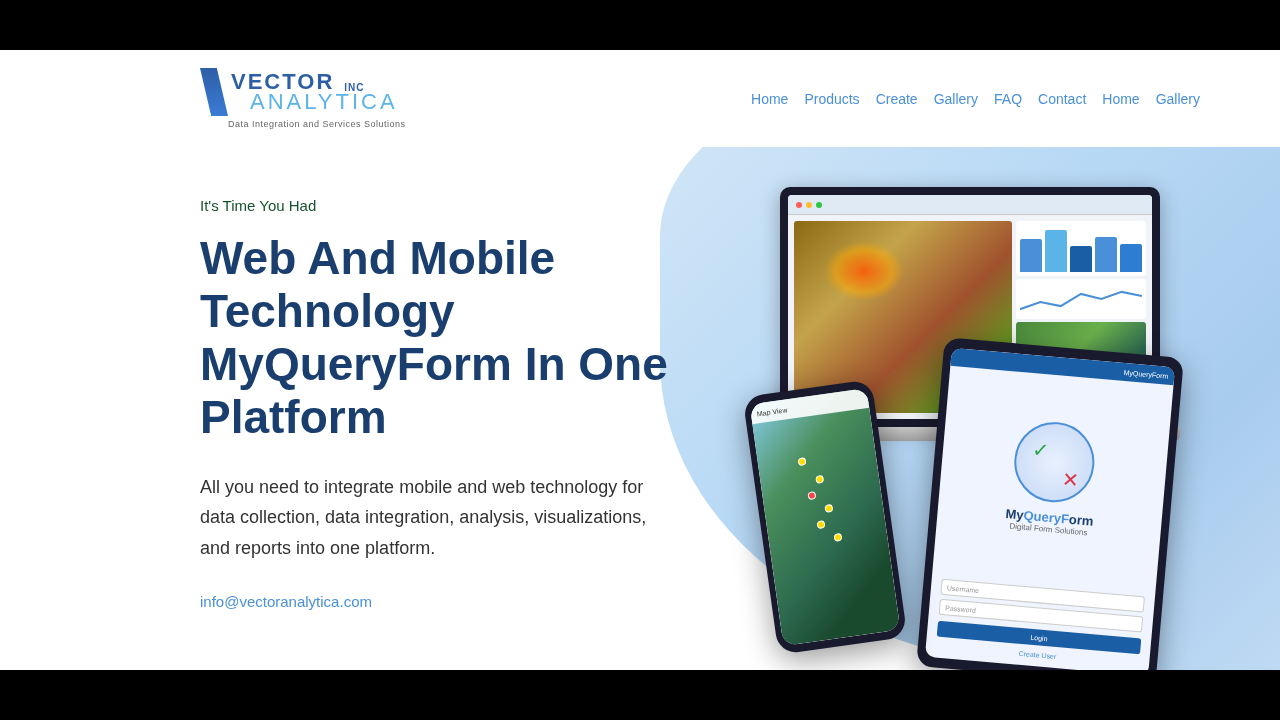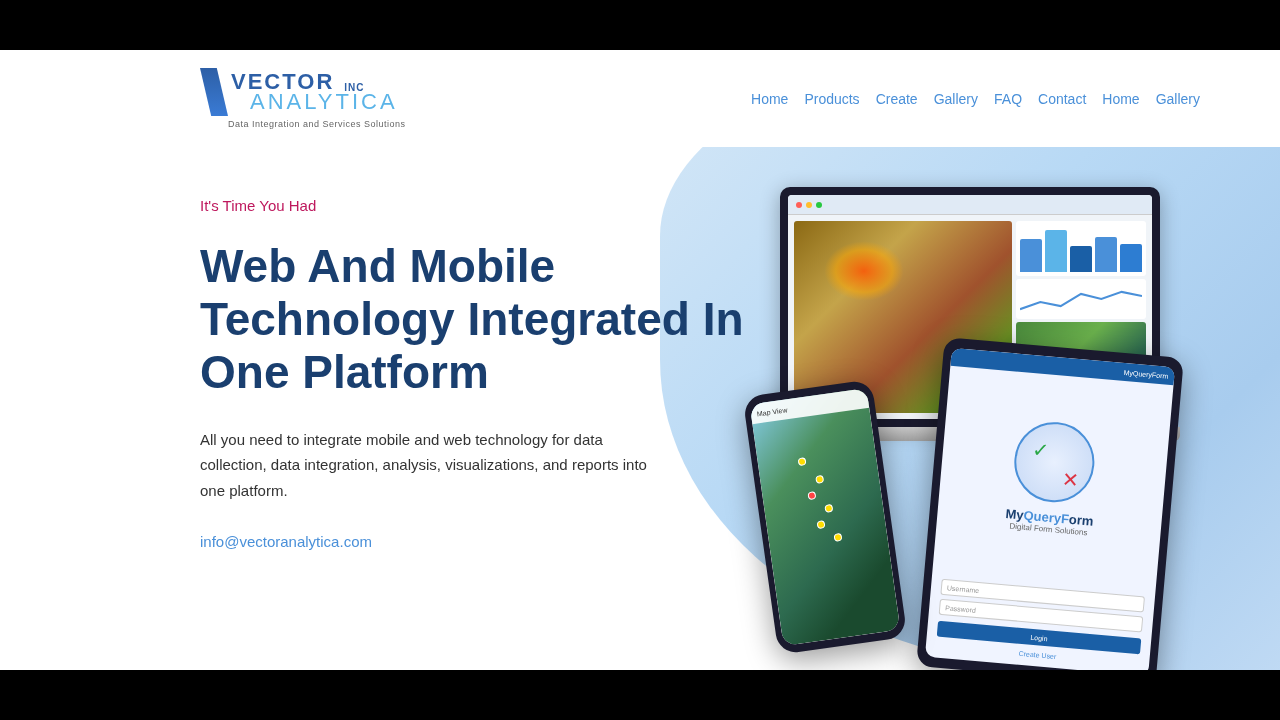--- a/index.html
+++ b/index.html
@@ -157,36 +157,36 @@
     }
 
     .hero-left {
       flex: 0 0 55%;
       padding-top: 20px;
       z-index: 3;
     }
 
     .hero-subtitle {
       font-size: 15px;
-      color: #be185d;
+      color: #14532d;
       font-weight: 500;
-      margin-bottom: 26px;
+      margin-bottom: 18px;
     }
 
     .hero-title {
       font-size: 46px;
       font-weight: 800;
       color: #1a3f6f;
       line-height: 1.15;
       margin-bottom: 28px;
       max-width: 580px;
     }
 
     .hero-desc {
-      font-size: 15px;
+      font-size: 18px;
       color: #333;
       line-height: 1.7;
       max-width: 460px;
       margin-bottom: 30px;
     }
 
     .hero-email {
       font-size: 15px;
       color: #4a90d9;
       text-decoration: none;
@@ -563,21 +563,21 @@
         <a class="nav-item">Contact</a>
         <a class="nav-item">Home</a>
         <a class="nav-item">Gallery</a>
       </nav>
     </header>
 
     <section class="hero">
 
       <div class="hero-left">
         <p class="hero-subtitle">It's Time You Had</p>
-        <h1 class="hero-title">Web And Mobile Technology Integrated In One Platform</h1>
+        <h1 class="hero-title">Web And Mobile Technology MyQueryForm In One Platform</h1>
         <p class="hero-desc">All you need to integrate mobile and web technology for data collection, data integration, analysis, visualizations, and reports into one platform.</p>
         <a class="hero-email">info@vectoranalytica.com</a>
       </div>
 
       <div class="hero-right">
 
         <div class="device-laptop">
           <div class="laptop-screen-outer">
             <div class="laptop-screen-inner">
               <div class="screen-bar">

